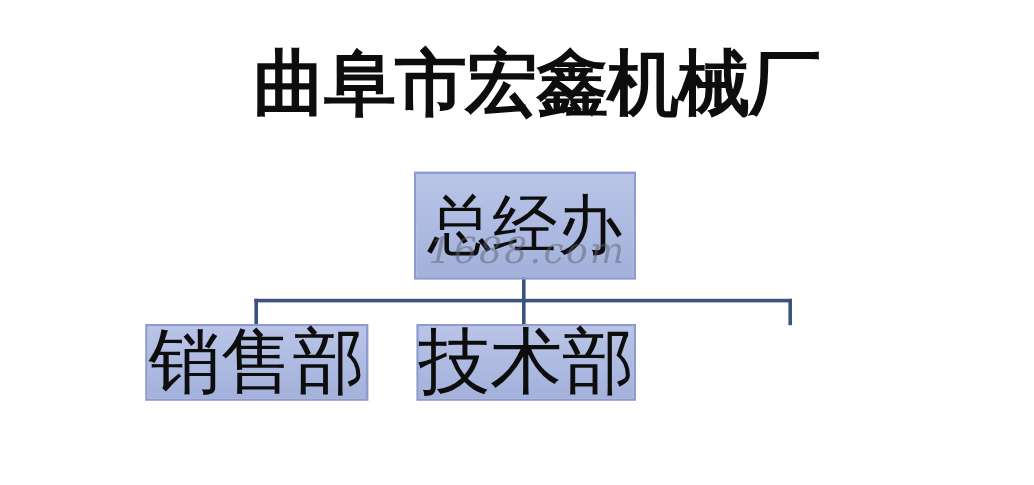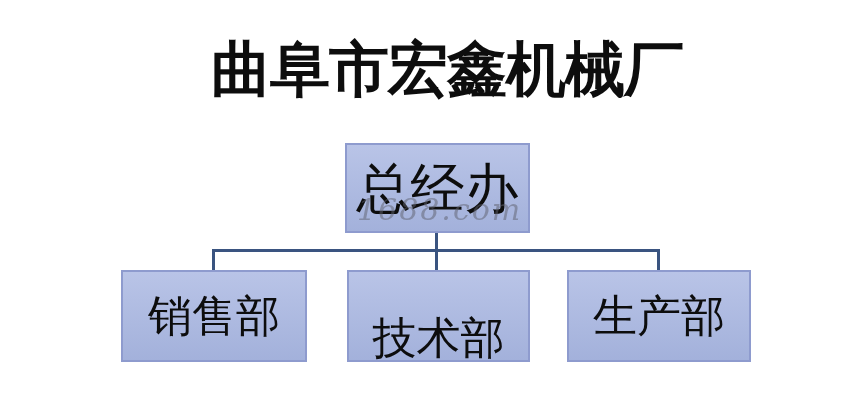--- a/index.html
+++ b/index.html
@@ -48,22 +48,22 @@
   }
   .node-root {
     left: 345px;
     top: 143px;
     width: 185px;
     height: 90px;
     font-size: 54px;
   }
   .node-child {
     top: 270px;
-    height: 92px;
-    font-size: 44px;
+    height: 64px;
+    font-size: 60px;
   }
   .node-child-0 { left: 121px; width: 186px; }
   .node-child-1 { left: 347px; width: 183px; align-items: flex-end; }
   .node-child-2 { left: 567px; width: 184px; }
   .line {
     position: absolute;
     background: var(--connector, #3a5480);
     z-index: 0;
   }
   .stem   { left: 435px; top: 228px; width: 3px;   height: 24px; }
@@ -108,17 +108,14 @@
   <div class="watermark">1688.com</div>
 
   <div class="node node-child node-child-0">
     <span class="node-label">销售部</span>
   </div>
 
   <div class="node node-child node-child-1">
     <span class="node-label">技术部</span>
   </div>
 
-  <div class="node node-child node-child-2">
-    <span class="node-label">生产部</span>
-  </div>
 
 </div>
 
 </body></html>

